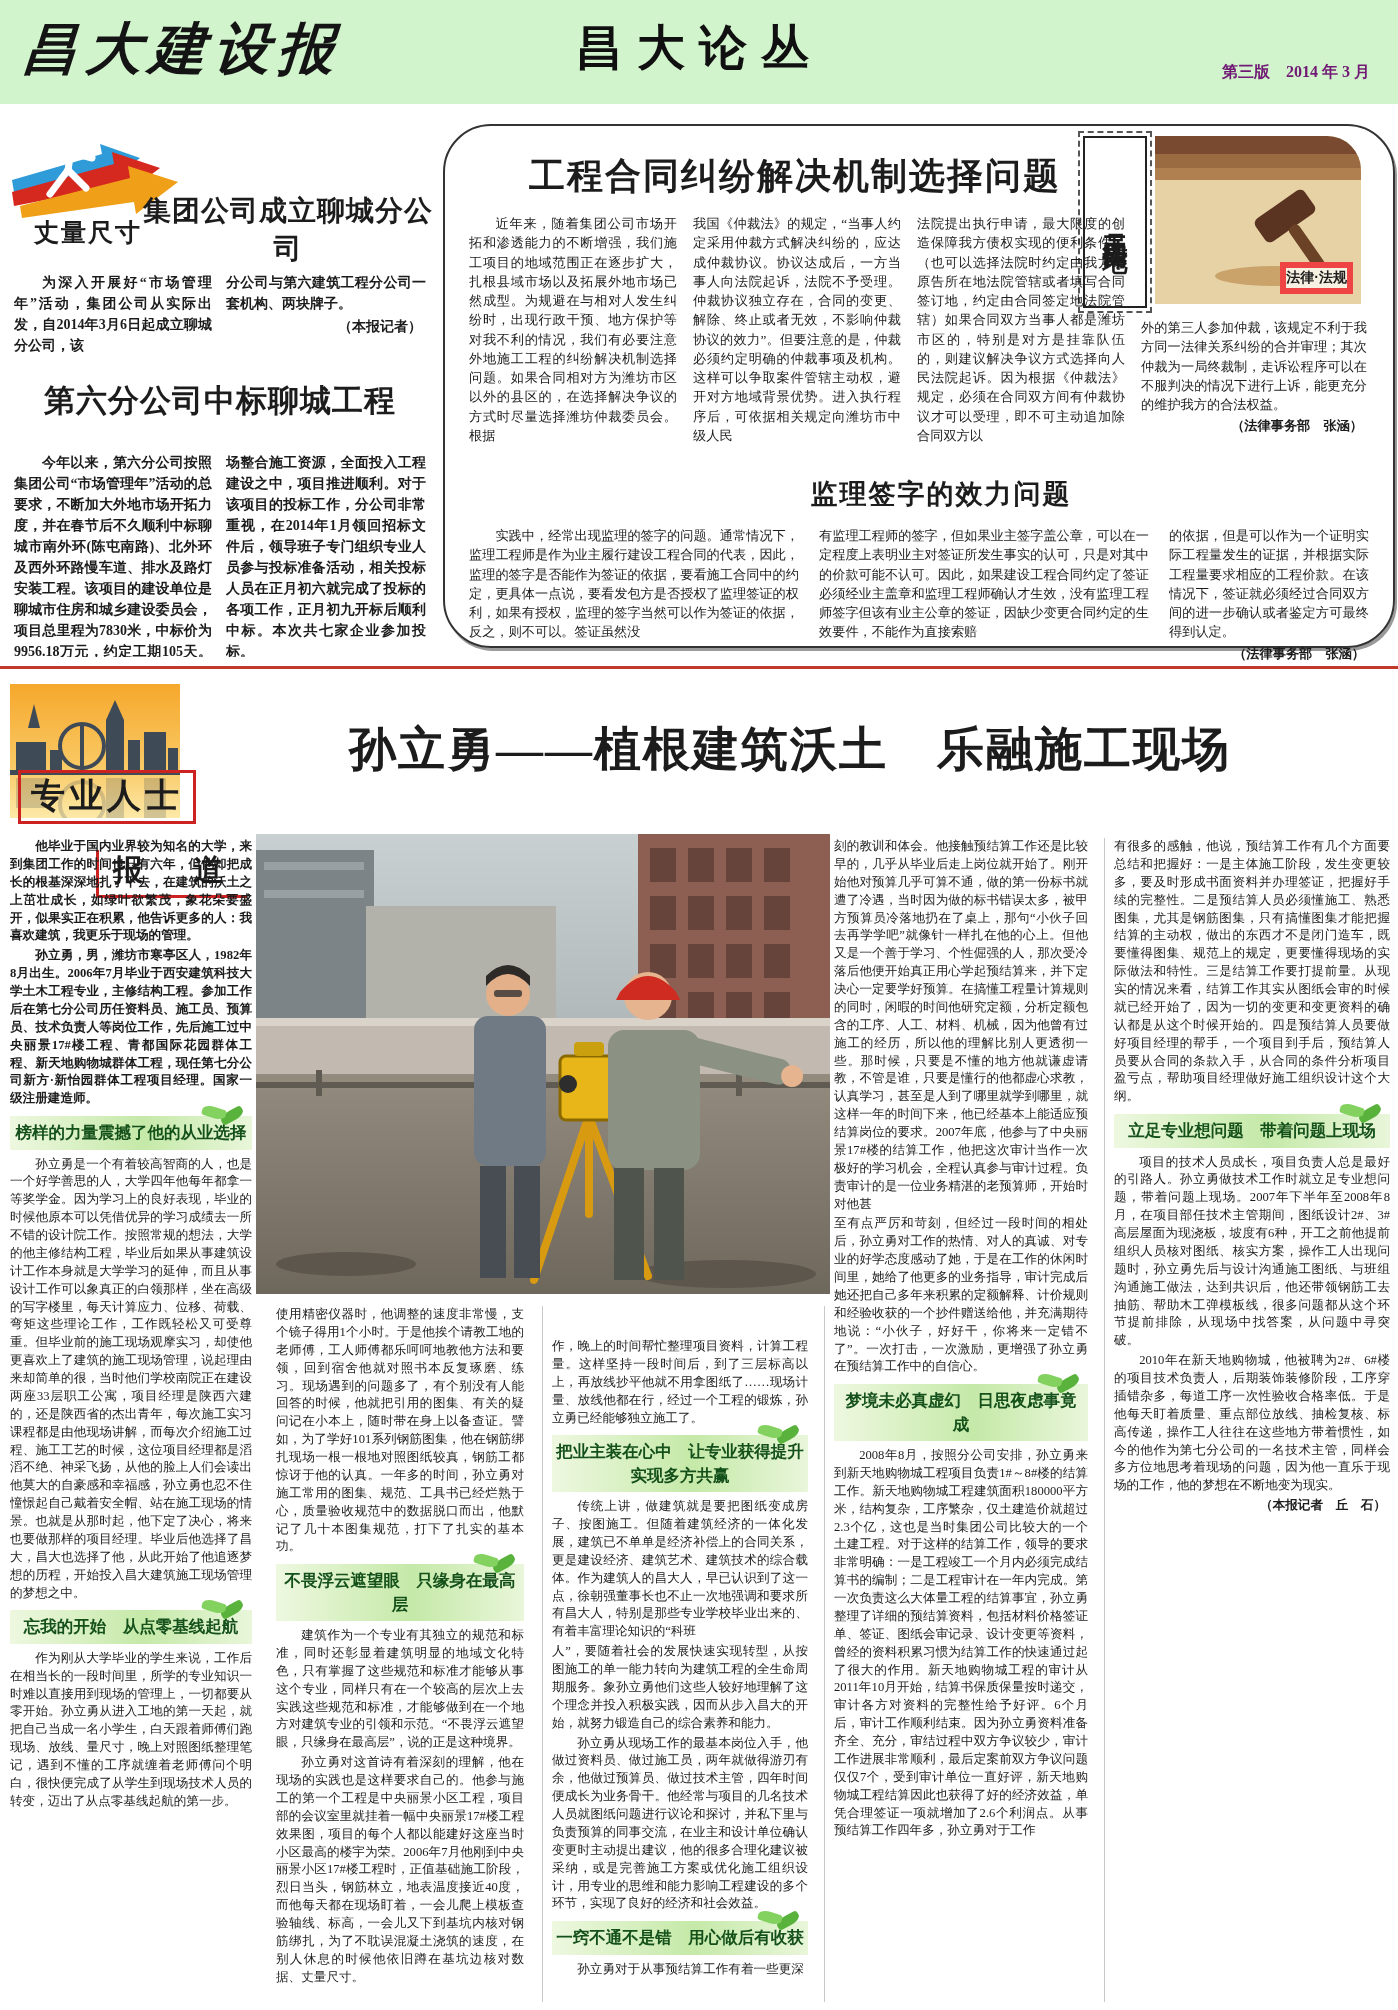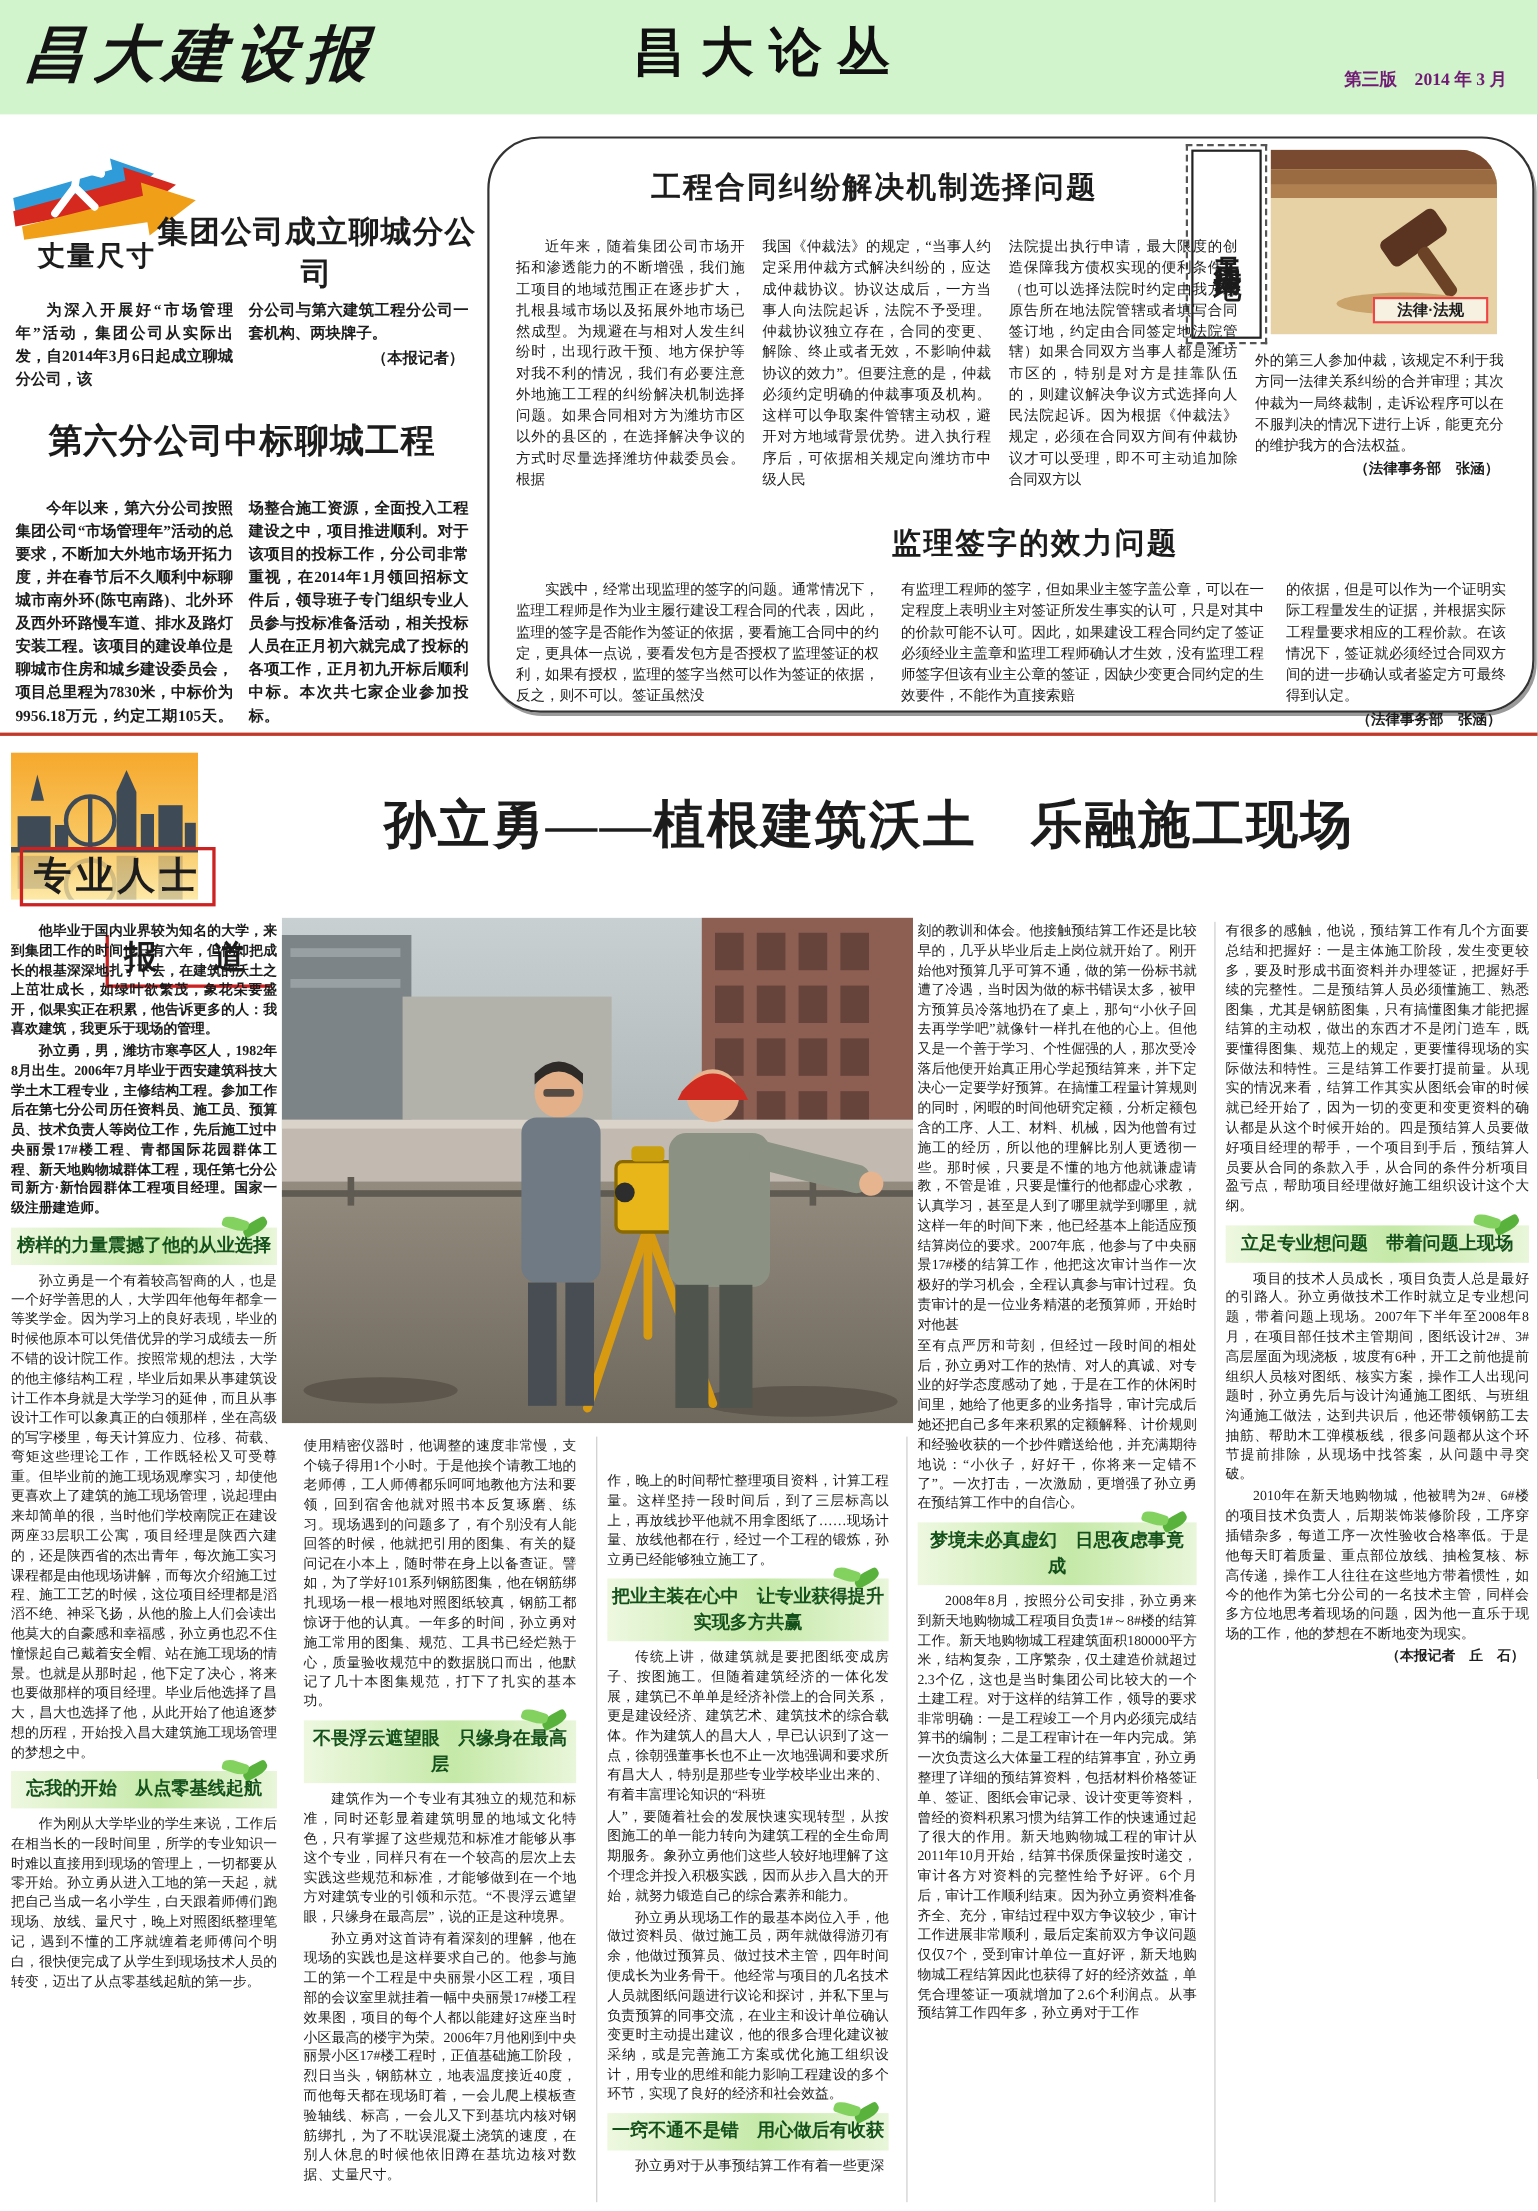--- a/index.html
+++ b/index.html
@@ -26,37 +26,37 @@
   .a1-headline{position:absolute;left:140px;top:192px;width:296px;font-size:28px;text-align:center;letter-spacing:1px;}
   .smallcol{font-size:14px;line-height:1.5;font-weight:600;}
   .a1c1{left:14px;top:272px;width:198px;height:80px;}
   .a1c2{left:226px;top:272px;width:200px;height:96px;}
   .a2-headline{position:absolute;left:8px;top:380px;width:424px;font-size:31px;text-align:center;letter-spacing:1px;}
   .a2c1{left:14px;top:452px;width:198px;height:205px;}
   .a2c2{left:226px;top:452px;width:200px;height:205px;}
   
   .legalbox{position:absolute;left:443px;top:124px;width:948px;height:520px;border:2px solid #333;
             border-radius:48px;box-shadow:2px 3px 0 #9a9a9a;}
-  .lb-h1{position:absolute;left:40px;top:26px;width:620px;text-align:center;font-size:27px;letter-spacing:2px;}
+  .lb-h1{position:absolute;left:40px;top:26px;width:620px;text-align:center;font-size:36px;letter-spacing:2px;}
   .lb-h2{position:absolute;left:0px;top:350px;width:948px;text-align:center;font-size:27px;letter-spacing:2px;margin-left:22px;}
   .lb-col{font-size:13.2px;line-height:1.46;}
   .lbc1{left:24px;top:88px;width:208px;height:248px;}
   .lbc2{left:248px;top:88px;width:208px;height:248px;}
   .lbc3{left:472px;top:88px;width:208px;height:248px;}
   .lbc4{left:696px;top:192px;width:226px;height:160px;}
   .lb2c1{left:24px;top:400px;width:330px;height:118px;}
   .lb2c2{left:374px;top:400px;width:330px;height:118px;}
   .lb2c3{left:724px;top:400px;width:200px;height:140px;}
   .corner{position:absolute;right:18px;top:10px;width:292px;height:178px;display:flex;gap:8px;}
   .corner-title{width:60px;height:168px;border:2px solid #222;outline:2px dashed #555;outline-offset:3px;
             display:flex;align-items:center;justify-content:center;
             writing-mode:vertical-rl;text-orientation:upright;font-size:25px;font-weight:bold;letter-spacing:3px;}
   .corner-photo{position:relative;width:206px;height:168px;overflow:hidden;border-radius:0 34px 0 0;}
-  .corner-photo .label{position:absolute;right:8px;bottom:10px;background:#f7f1e2;border:2px solid #ef4444;
-            padding:1px 20px;font-size:14px;font-weight:bold;font-family:"Liberation Sans",sans-serif;}
+  .corner-photo .label{position:absolute;right:8px;bottom:10px;background:#f7f1e2;border:6px solid #ef4444;
+            padding:1px 0;font-size:14px;font-weight:bold;font-family:"Liberation Sans",sans-serif;}
   
   .red-rule{position:absolute;left:0;top:666px;width:1398px;height:3px;background:#c0392b;}
   
   .skyline{position:absolute;left:10px;top:684px;width:170px;height:134px;}
   .pro1{position:absolute;left:18px;top:770px;font-size:34px;font-weight:900;border:3px solid #cc2222;
         padding:0 10px 2px 10px;letter-spacing:4px;}
   .pro2{position:absolute;left:96px;top:850px;font-size:30px;font-weight:900;letter-spacing:10px;
         border-left:3px solid #cc2222;border-bottom:3px solid #cc2222;padding:0 14px 4px 14px;}
   .feature-headline{position:absolute;left:190px;top:718px;width:1200px;text-align:center;font-size:47px;
         font-weight:900;letter-spacing:2px;}

